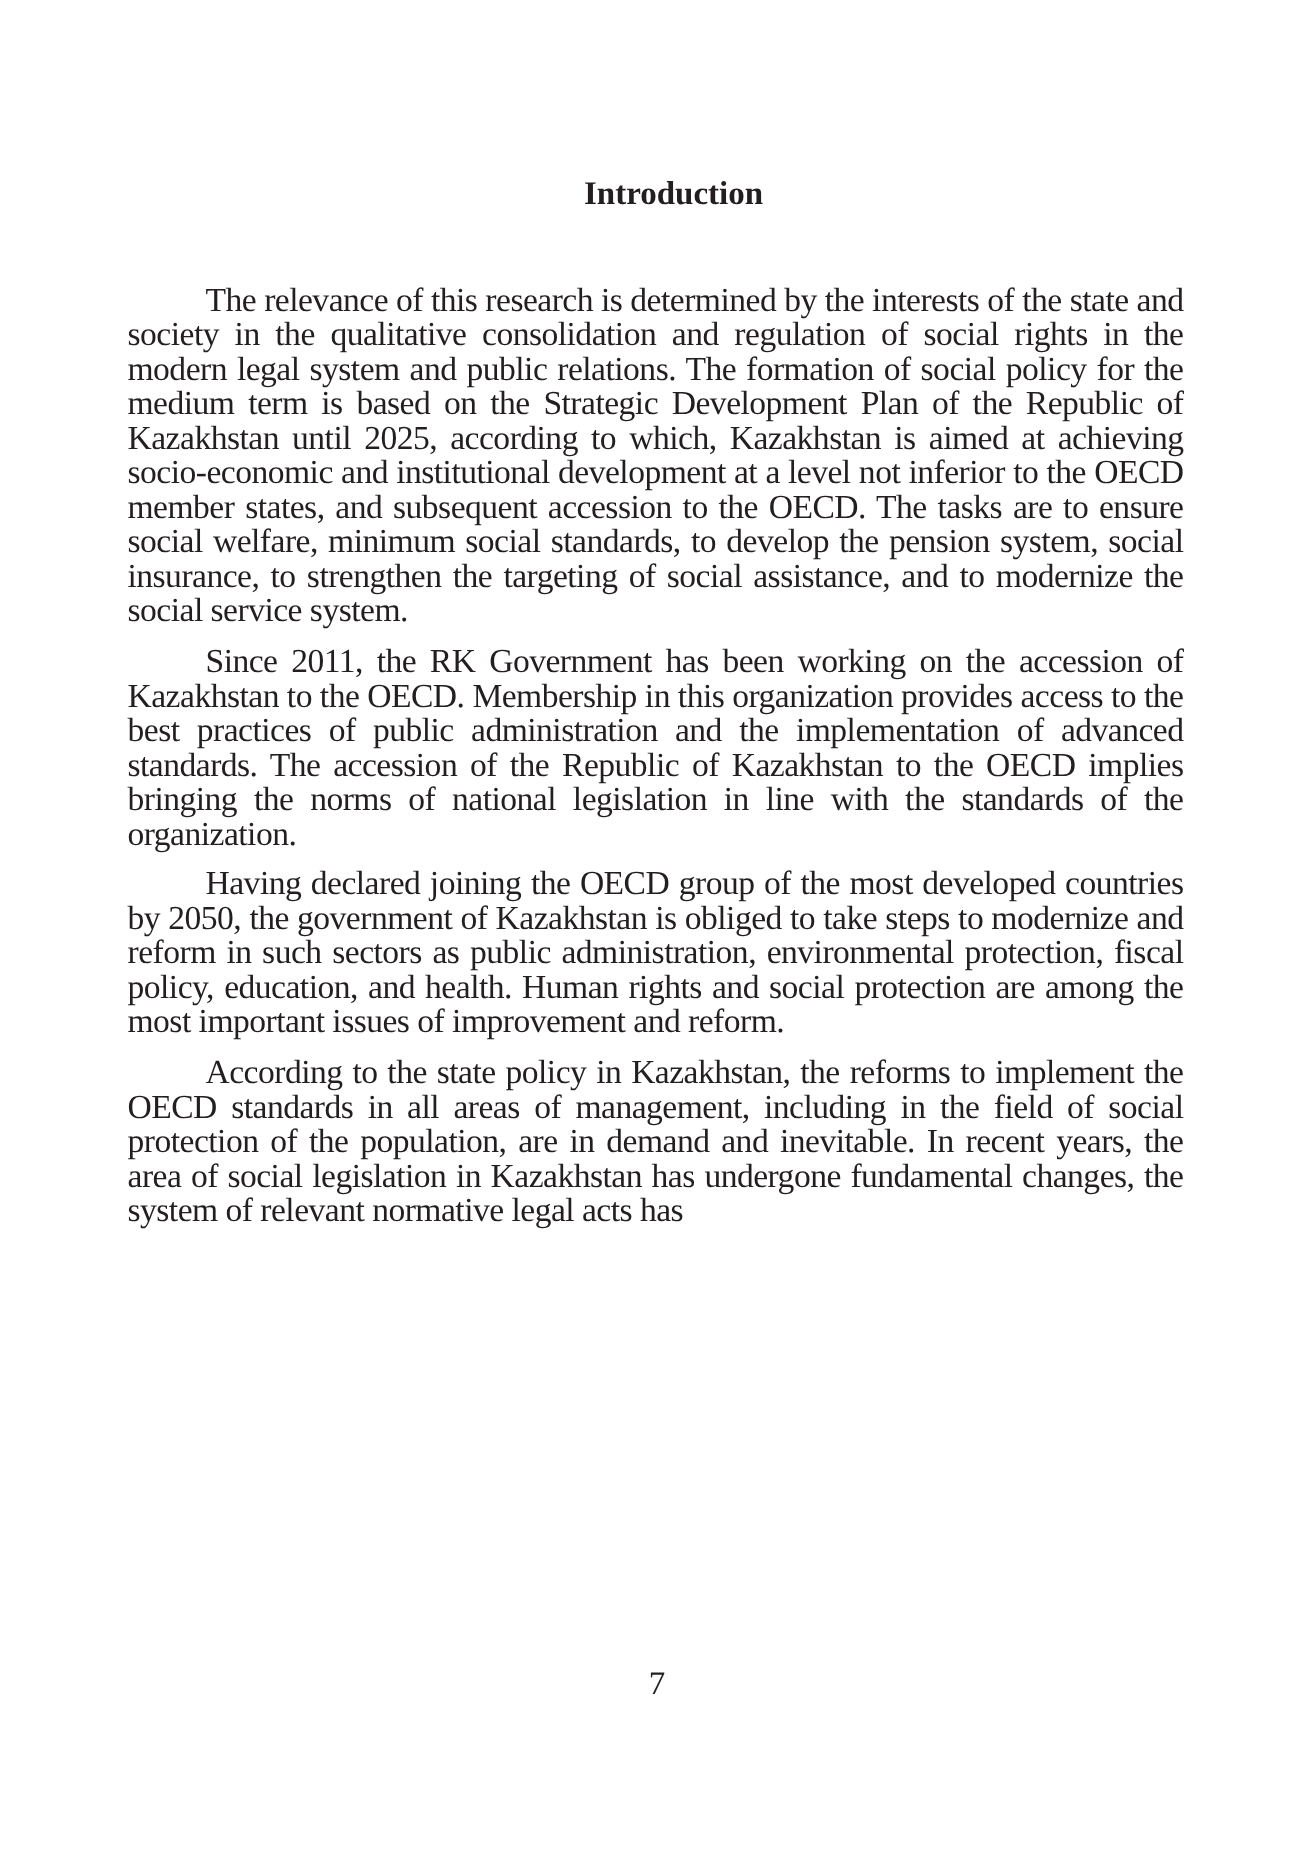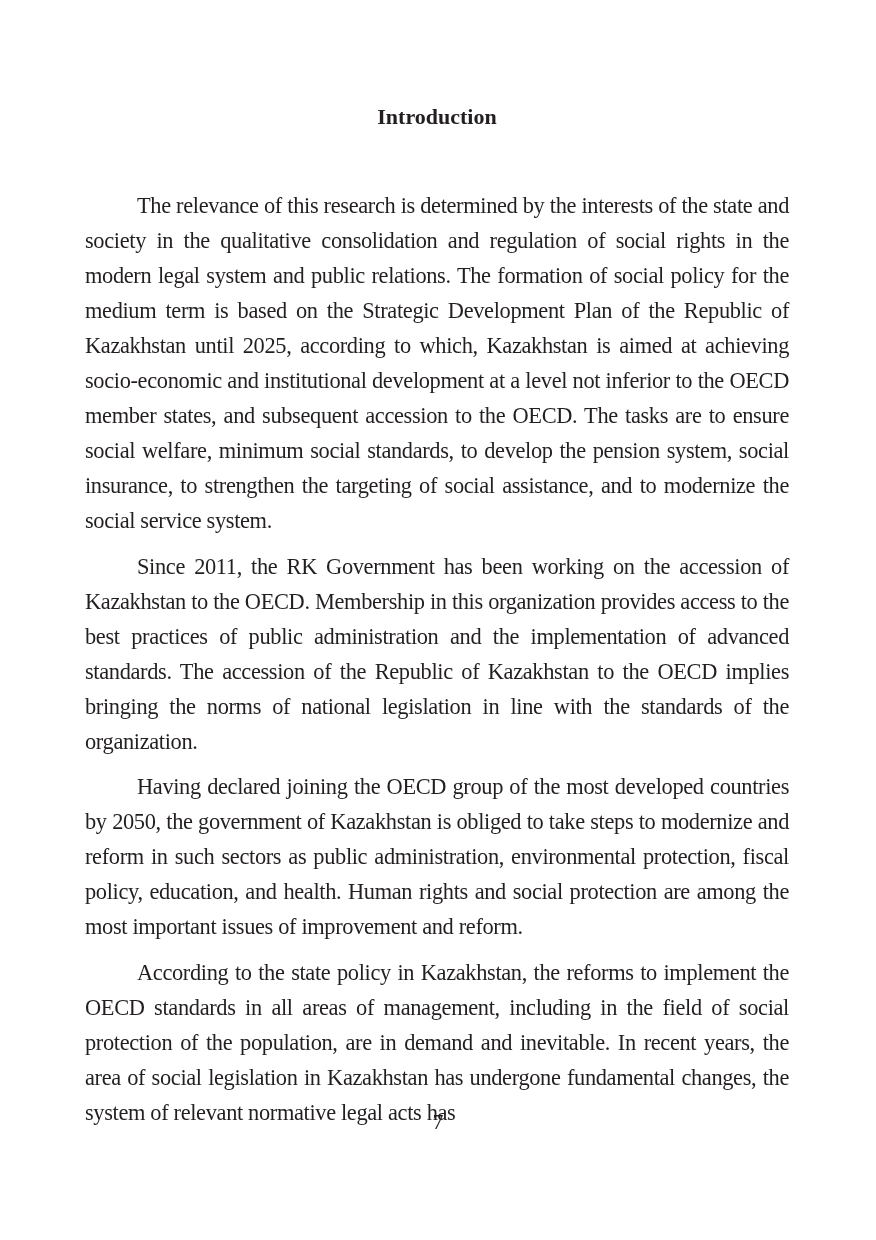--- a/index.html
+++ b/index.html
@@ -23,32 +23,32 @@
     }
     .title {
       position: absolute;
       top: 103px;
       left: 0;
       width: 704px;
       text-align: center;
       font-weight: bold;
       font-size: 22px;
       line-height: 28px;
-      margin: 0;
+      margin: 12px;
     }
     .body-text {
       position: absolute;
       top: 188px;
       left: 0;
       width: 704px;
     }
     .para {
       margin: 0 0 10.5px 0;
       font-size: 22.4px;
-      line-height: 35px;
+      line-height: 23px;
       text-align: justify;
       text-indent: 52px;
       letter-spacing: -0.35px;
       word-spacing: 0px;
       hyphens: none;
     }
     .page-number {
       position: absolute;
       top: 1108px;
       left: 0;

